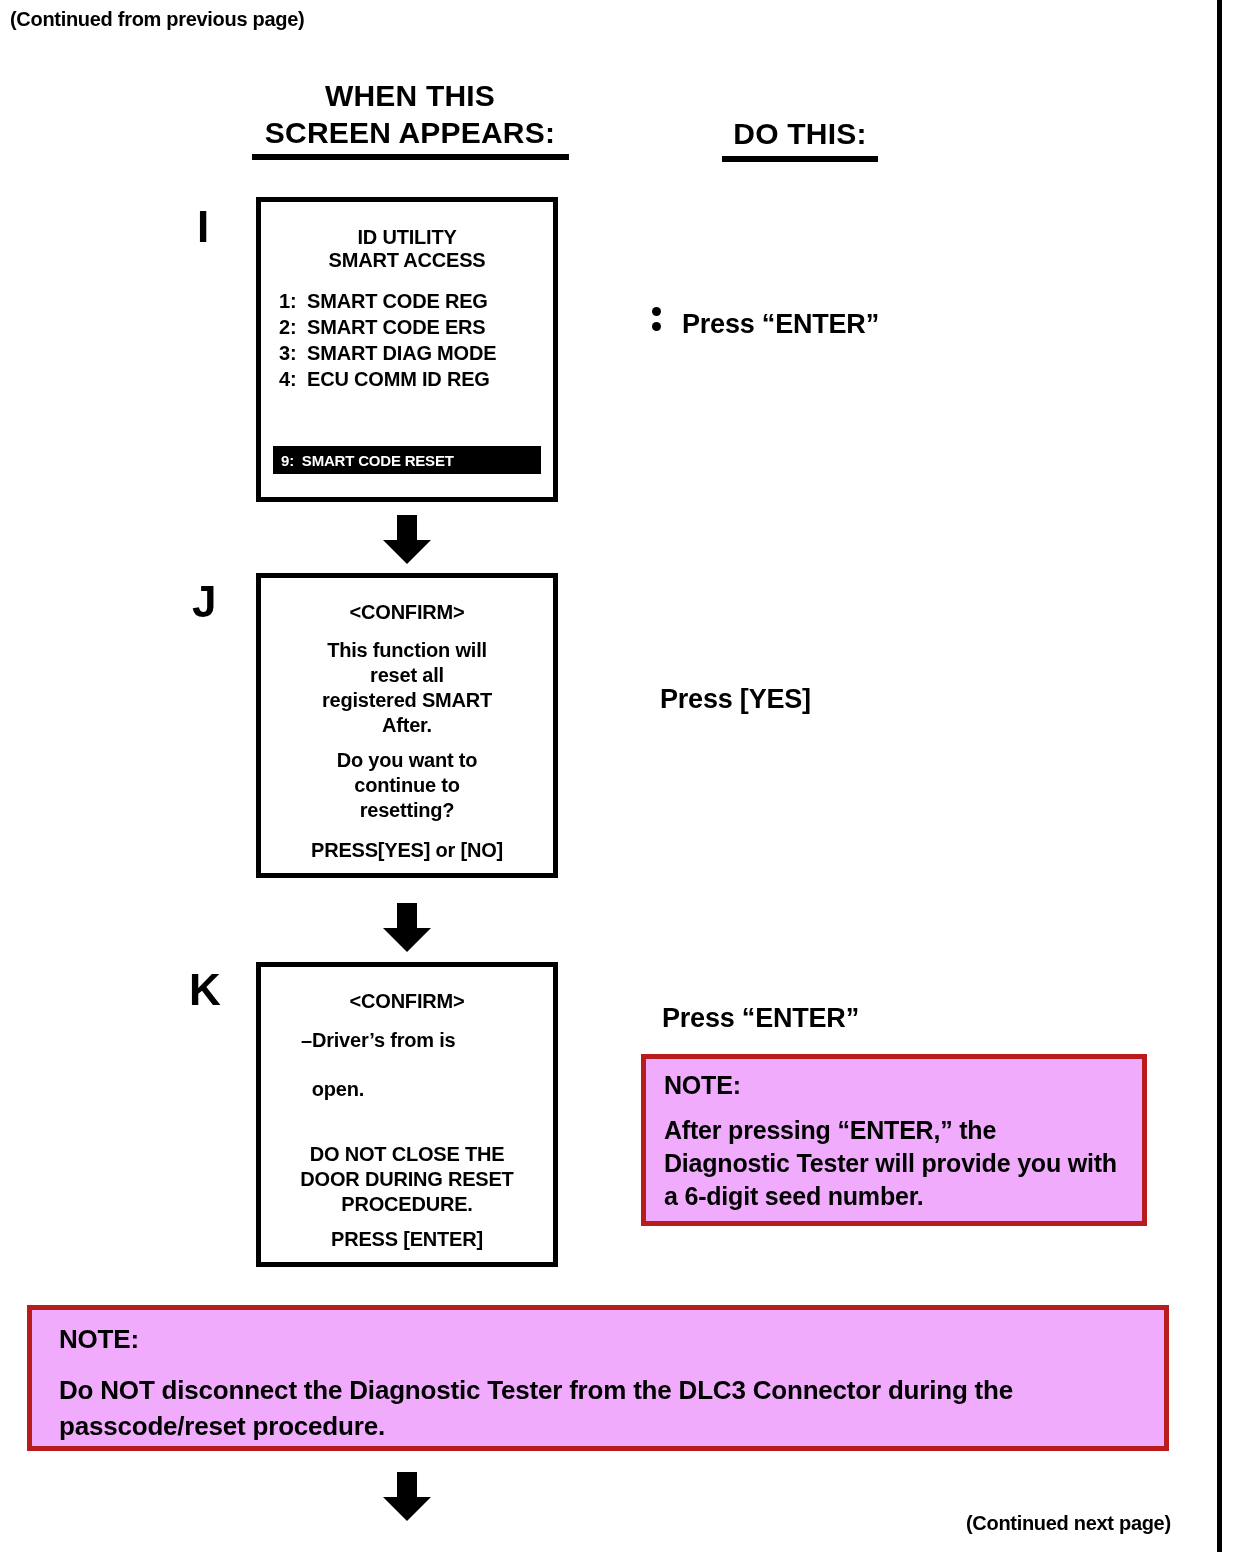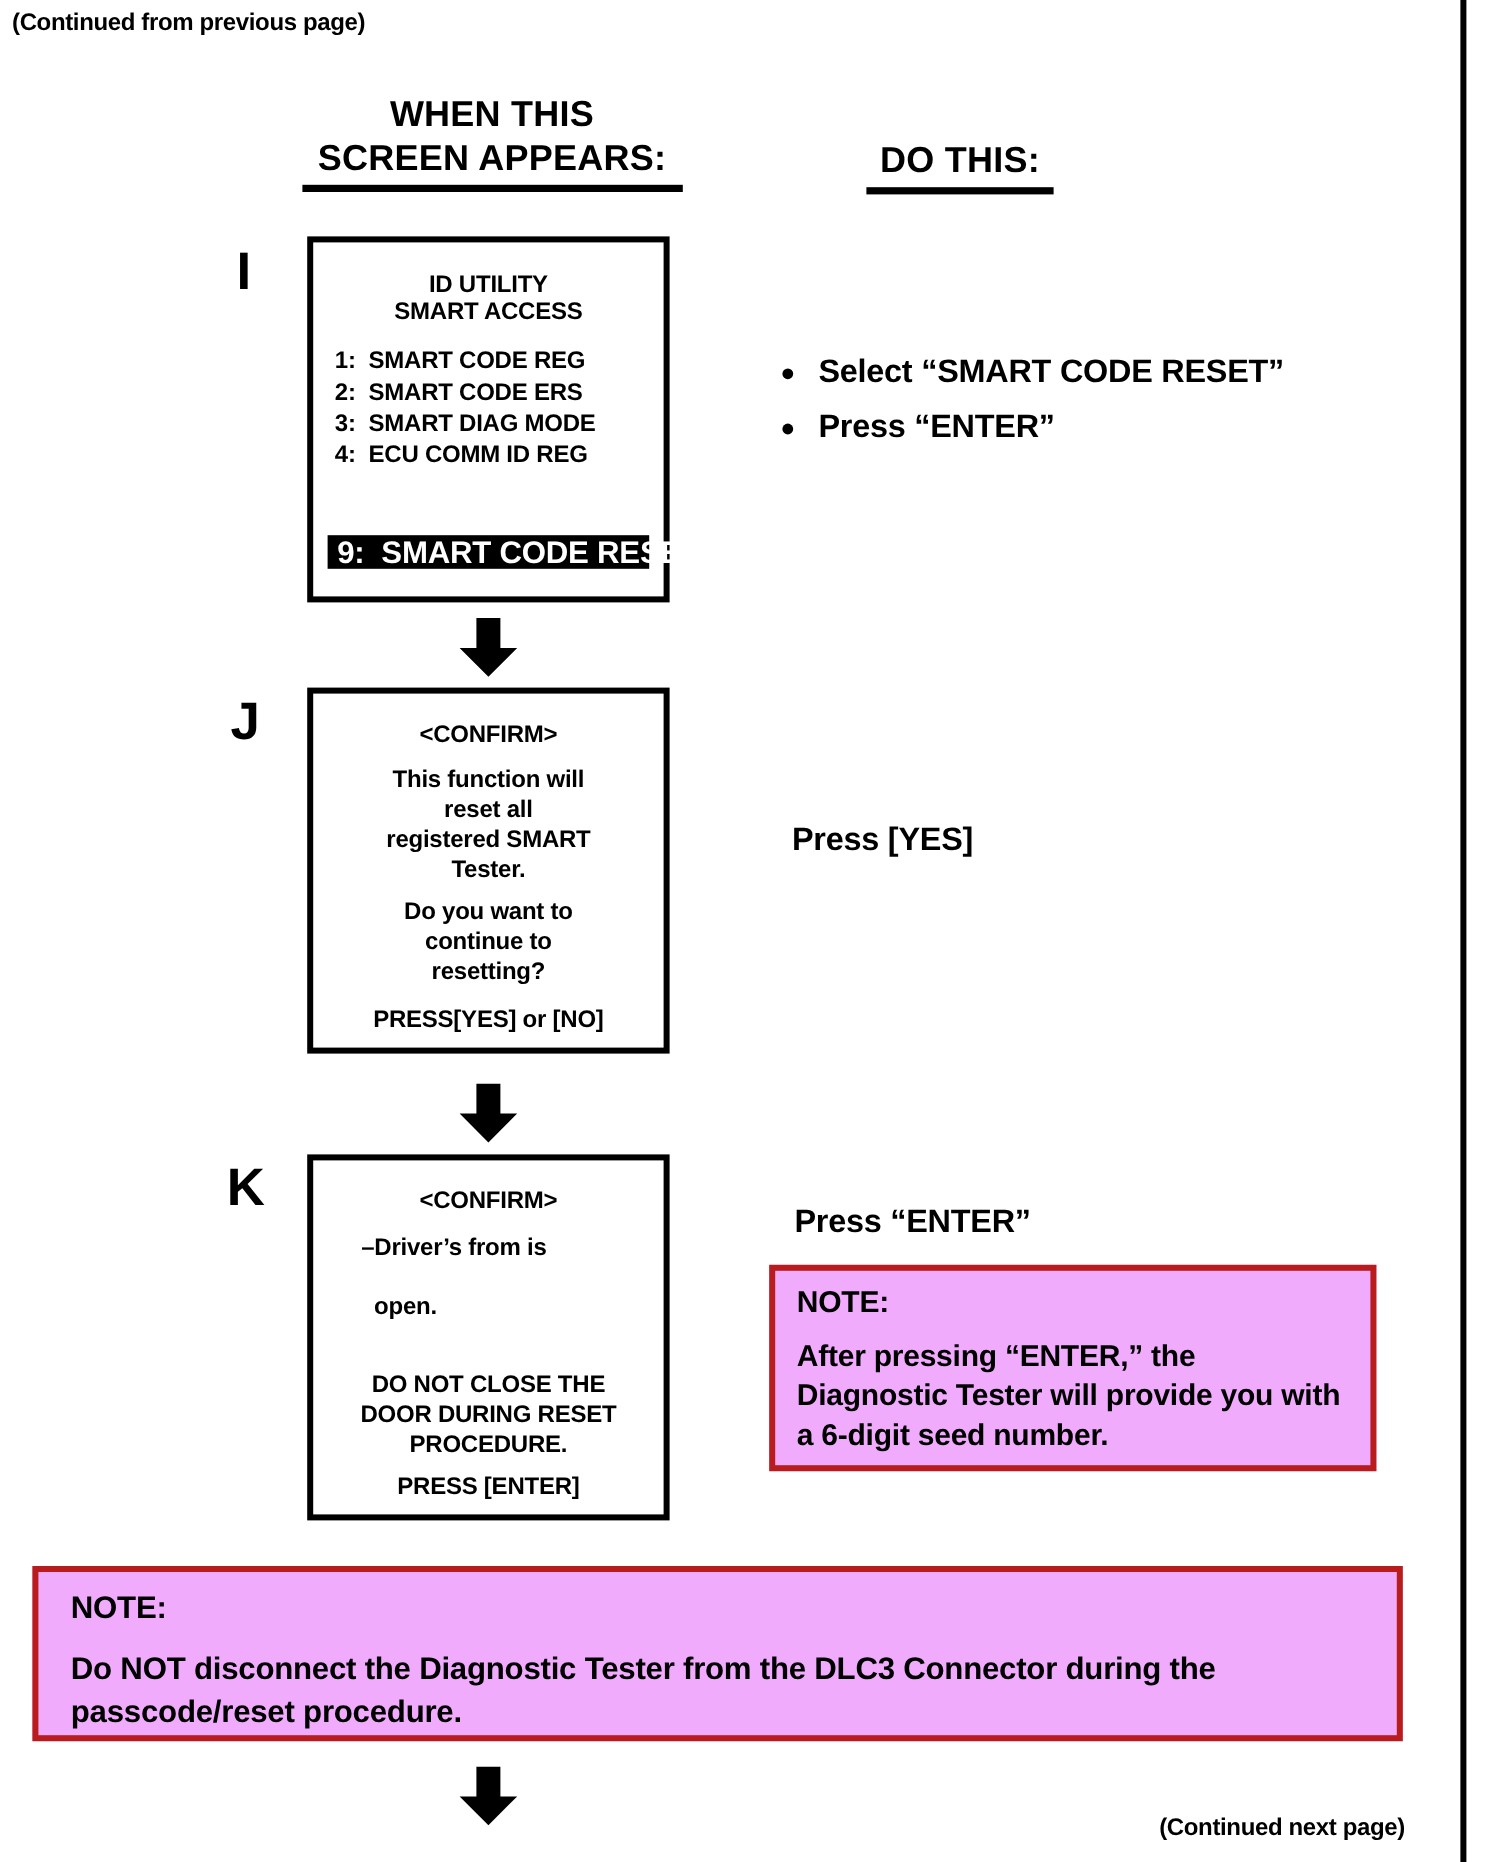--- a/index.html
+++ b/index.html
@@ -111,21 +111,21 @@
     font-size: 20px;
     font-weight: bold;
     line-height: 1.30;
     letter-spacing: -0.2px;
     white-space: pre;
   }
   .scr-highlight {
     position: absolute;
     background: #000000;
     color: #ffffff;
-    font-size: 26px;
+    font-size: 15px;
     font-weight: bold;
     letter-spacing: -0.2px;
     white-space: pre;
     display: flex;
     align-items: center;
     padding-left: 8px;
     box-sizing: border-box;
   }
 
   
@@ -223,21 +223,20 @@
       <div class="scr-menu" style="left:18px; top:138px;">3:  SMART DIAG MODE</div>
       <div class="scr-menu" style="left:18px; top:164px;">4:  ECU COMM ID REG</div>
 
       <div class="scr-highlight" style="left:12px; top:244px; width:268px; height:28px;">9:  SMART CODE RESET</div>
     </div>
   </div>
 
   <ul class="bullet-list" style="left:648px; top:294px;">
     <li>
       <span class="dot"></span>
-      <span>Select “SMART CODE RESET”</span>
     </li>
     <li>
       <span class="dot"></span>
       <span>Press “ENTER”</span>
     </li>
   </ul>
 
   <div class="arrow" style="left:380px; top:515px;">
     <svg width="54" height="50" viewBox="0 0 54 50" aria-hidden="true">
       <polygon points="17,0 37,0 37,25 51,25 27,49 3,25 17,25" fill="#000000"></polygon>
@@ -246,21 +245,21 @@
 
   <div class="step-letter" style="left:192px; top:580px;">J</div>
 
   <div class="screen" style="left:256px; top:573px; width:302px; height:305px;">
     <div class="screen-inner">
       <div class="scr-line" style="top:22px;">&lt;CONFIRM&gt;</div>
 
       <div class="scr-line" style="top:60px;">This function will</div>
       <div class="scr-line" style="top:85px;">reset all</div>
       <div class="scr-line" style="top:110px;">registered SMART</div>
-      <div class="scr-line" style="top:135px;">Tester.</div>
+      <div class="scr-line" style="top:135px;">After.</div>
 
       <div class="scr-line" style="top:170px;">Do you want to</div>
       <div class="scr-line" style="top:195px;">continue to</div>
       <div class="scr-line" style="top:220px;">resetting?</div>
 
       <div class="scr-line" style="top:260px;">PRESS[YES] or [NO]</div>
     </div>
   </div>
 
   <div class="instruction" style="left:660px; top:684px;">Press [YES]</div>

